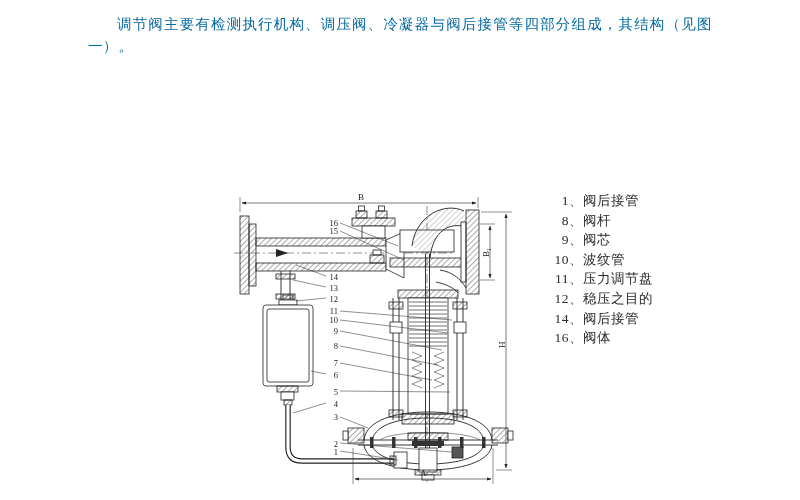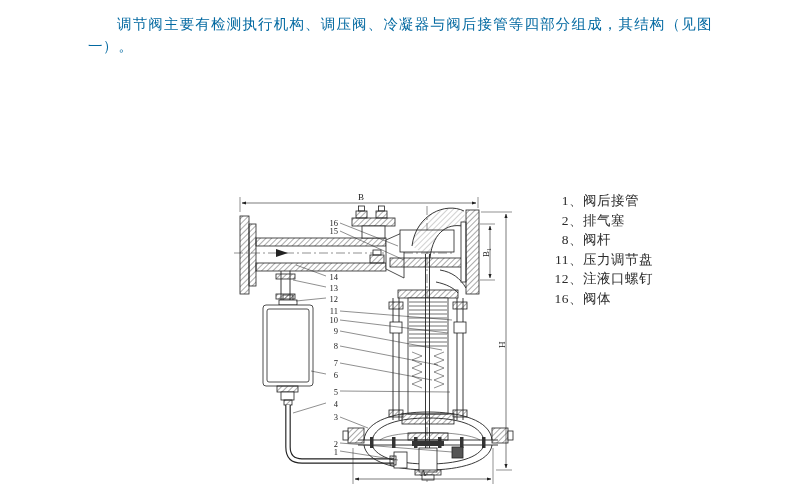--- a/index.html
+++ b/index.html
@@ -232,18 +232,20 @@
     <line class="lead" x1="340" y1="443" x2="452" y2="452"></line>
         <text class="callout-num" x="338" y="447">2</text>
     <line class="lead" x1="340" y1="451" x2="398" y2="460"></line>
         <text class="callout-num" x="338" y="455">1</text>
   </g>
 </svg>
 </div>
 
 <div class="parts-list">
   <div class="part-item"><span class="part-num">1</span><span>、</span><span>阀后接管</span></div>
-  <div class="part-item"><span class="part-num">2</span><span>、</span><span>排气塞</span></div>
   <div class="part-item"><span class="part-num">8</span><span>、</span><span>阀杆</span></div>
+  <div class="part-item"><span class="part-num">9</span><span>、</span><span>阀芯</span></div>
+  <div class="part-item"><span class="part-num">10</span><span>、</span><span>波纹管</span></div>
   <div class="part-item"><span class="part-num">11</span><span>、</span><span>压力调节盘</span></div>
-  <div class="part-item"><span class="part-num">12</span><span>、</span><span>注液口螺钉</span></div>
+  <div class="part-item"><span class="part-num">12</span><span>、</span><span>稳压之目的</span></div>
+  <div class="part-item"><span class="part-num">14</span><span>、</span><span>阀后接管</span></div>
   <div class="part-item"><span class="part-num">16</span><span>、</span><span>阀体</span></div>
 </div>
 
 </body></html>

